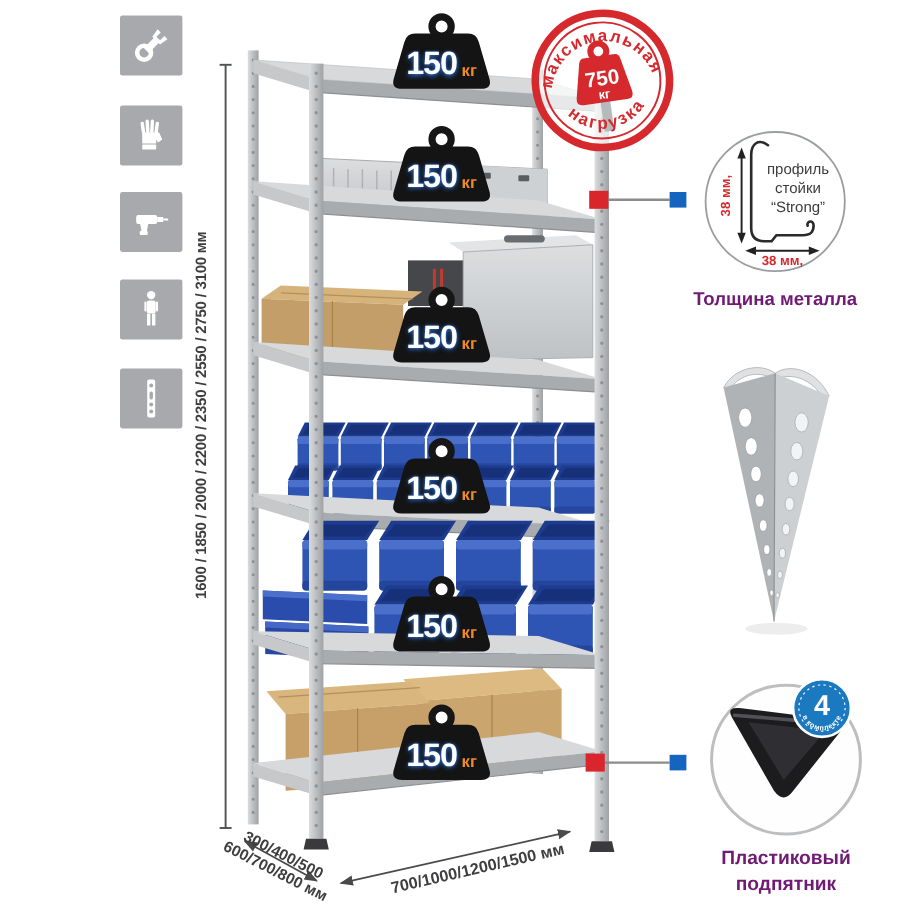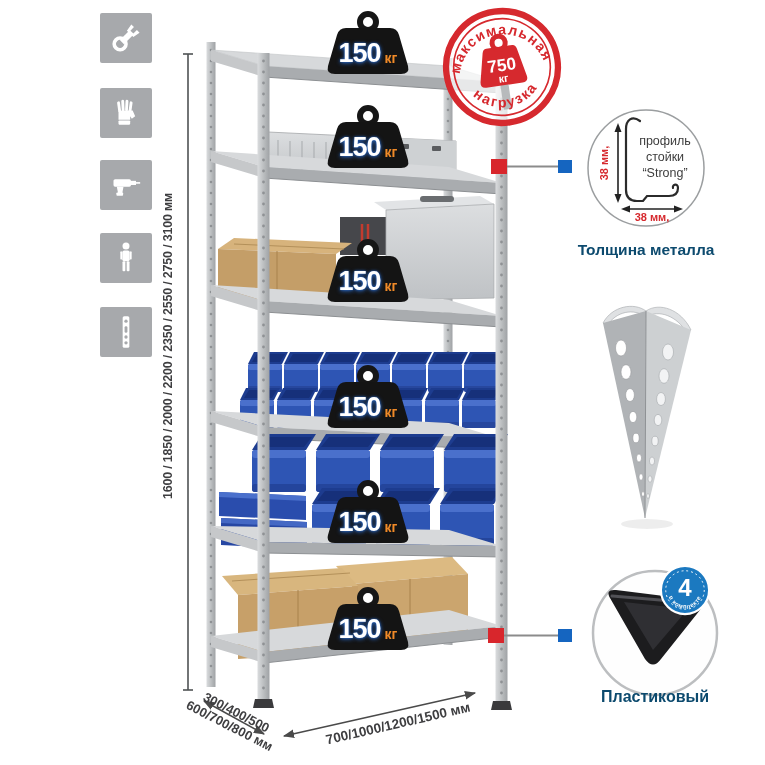--- a/index.html
+++ b/index.html
@@ -25,23 +25,23 @@
   
   .weight{position:absolute;left:318px;width:100px;height:70px;}
   .weight svg{position:absolute;left:0;top:0;width:100px;height:70px;}
   .wt-text{position:absolute;left:0;right:0;top:24px;height:40px;display:flex;
            align-items:center;justify-content:center;}
   .wt-value{color:#fff;font-size:27px;font-weight:bold;letter-spacing:-1px;
             text-shadow:0 1px 4px rgba(43,111,212,.95),0 0 2px rgba(43,111,212,.9);}
   .wt-unit{color:#f08a28;font-size:14px;font-weight:bold;margin-left:4px;align-self:flex-end;margin-bottom:7px;}
 
   
-  .caption{position:absolute;text-align:center;font-weight:bold;color:#0c4a6e;}
+  .caption{position:absolute;text-align:center;font-weight:bold;color:#701a75;}
   .profile-caption{left:568px;top:239px;width:156px;font-size:15.5px;line-height:21px;}
-  .foot-caption{left:585px;top:686px;width:140px;font-size:16px;line-height:22px;}
+  .foot-caption{left:585px;top:705px;width:140px;font-size:16px;line-height:22px;}
 
   .stamp{position:absolute;left:441px;top:6px;width:122px;height:122px;transform:rotate(-8deg);}
   .profile-detail{position:absolute;left:584px;top:107px;width:124px;height:124px;}
   .badge{position:absolute;left:659px;top:564px;width:52px;height:52px;}
 </style>
 </head>
 <body>
 
 <div class="canvas">
 
@@ -429,15 +429,16 @@
     <circle cx="27" cy="27" r="25" fill="#1b79c0" stroke="#fff" stroke-width="2.2"></circle>
     <circle cx="27" cy="27" r="20" fill="none" stroke="#fff" stroke-width="1" stroke-dasharray="2 3"></circle>
     <text x="27" y="33" text-anchor="middle" font-size="25" font-weight="bold" fill="#fff">4</text>
     <text font-size="6.2" font-weight="bold" fill="#fff" letter-spacing=".6">
       <textPath href="#arcBadge" startOffset="50%" text-anchor="middle">в комплекте</textPath>
     </text>
   </svg>
 
   <div class="caption foot-caption">
     <div>Пластиковый</div>
+    <div>подпятник</div>
   </div>
 
 </div>
 
 </body></html>

